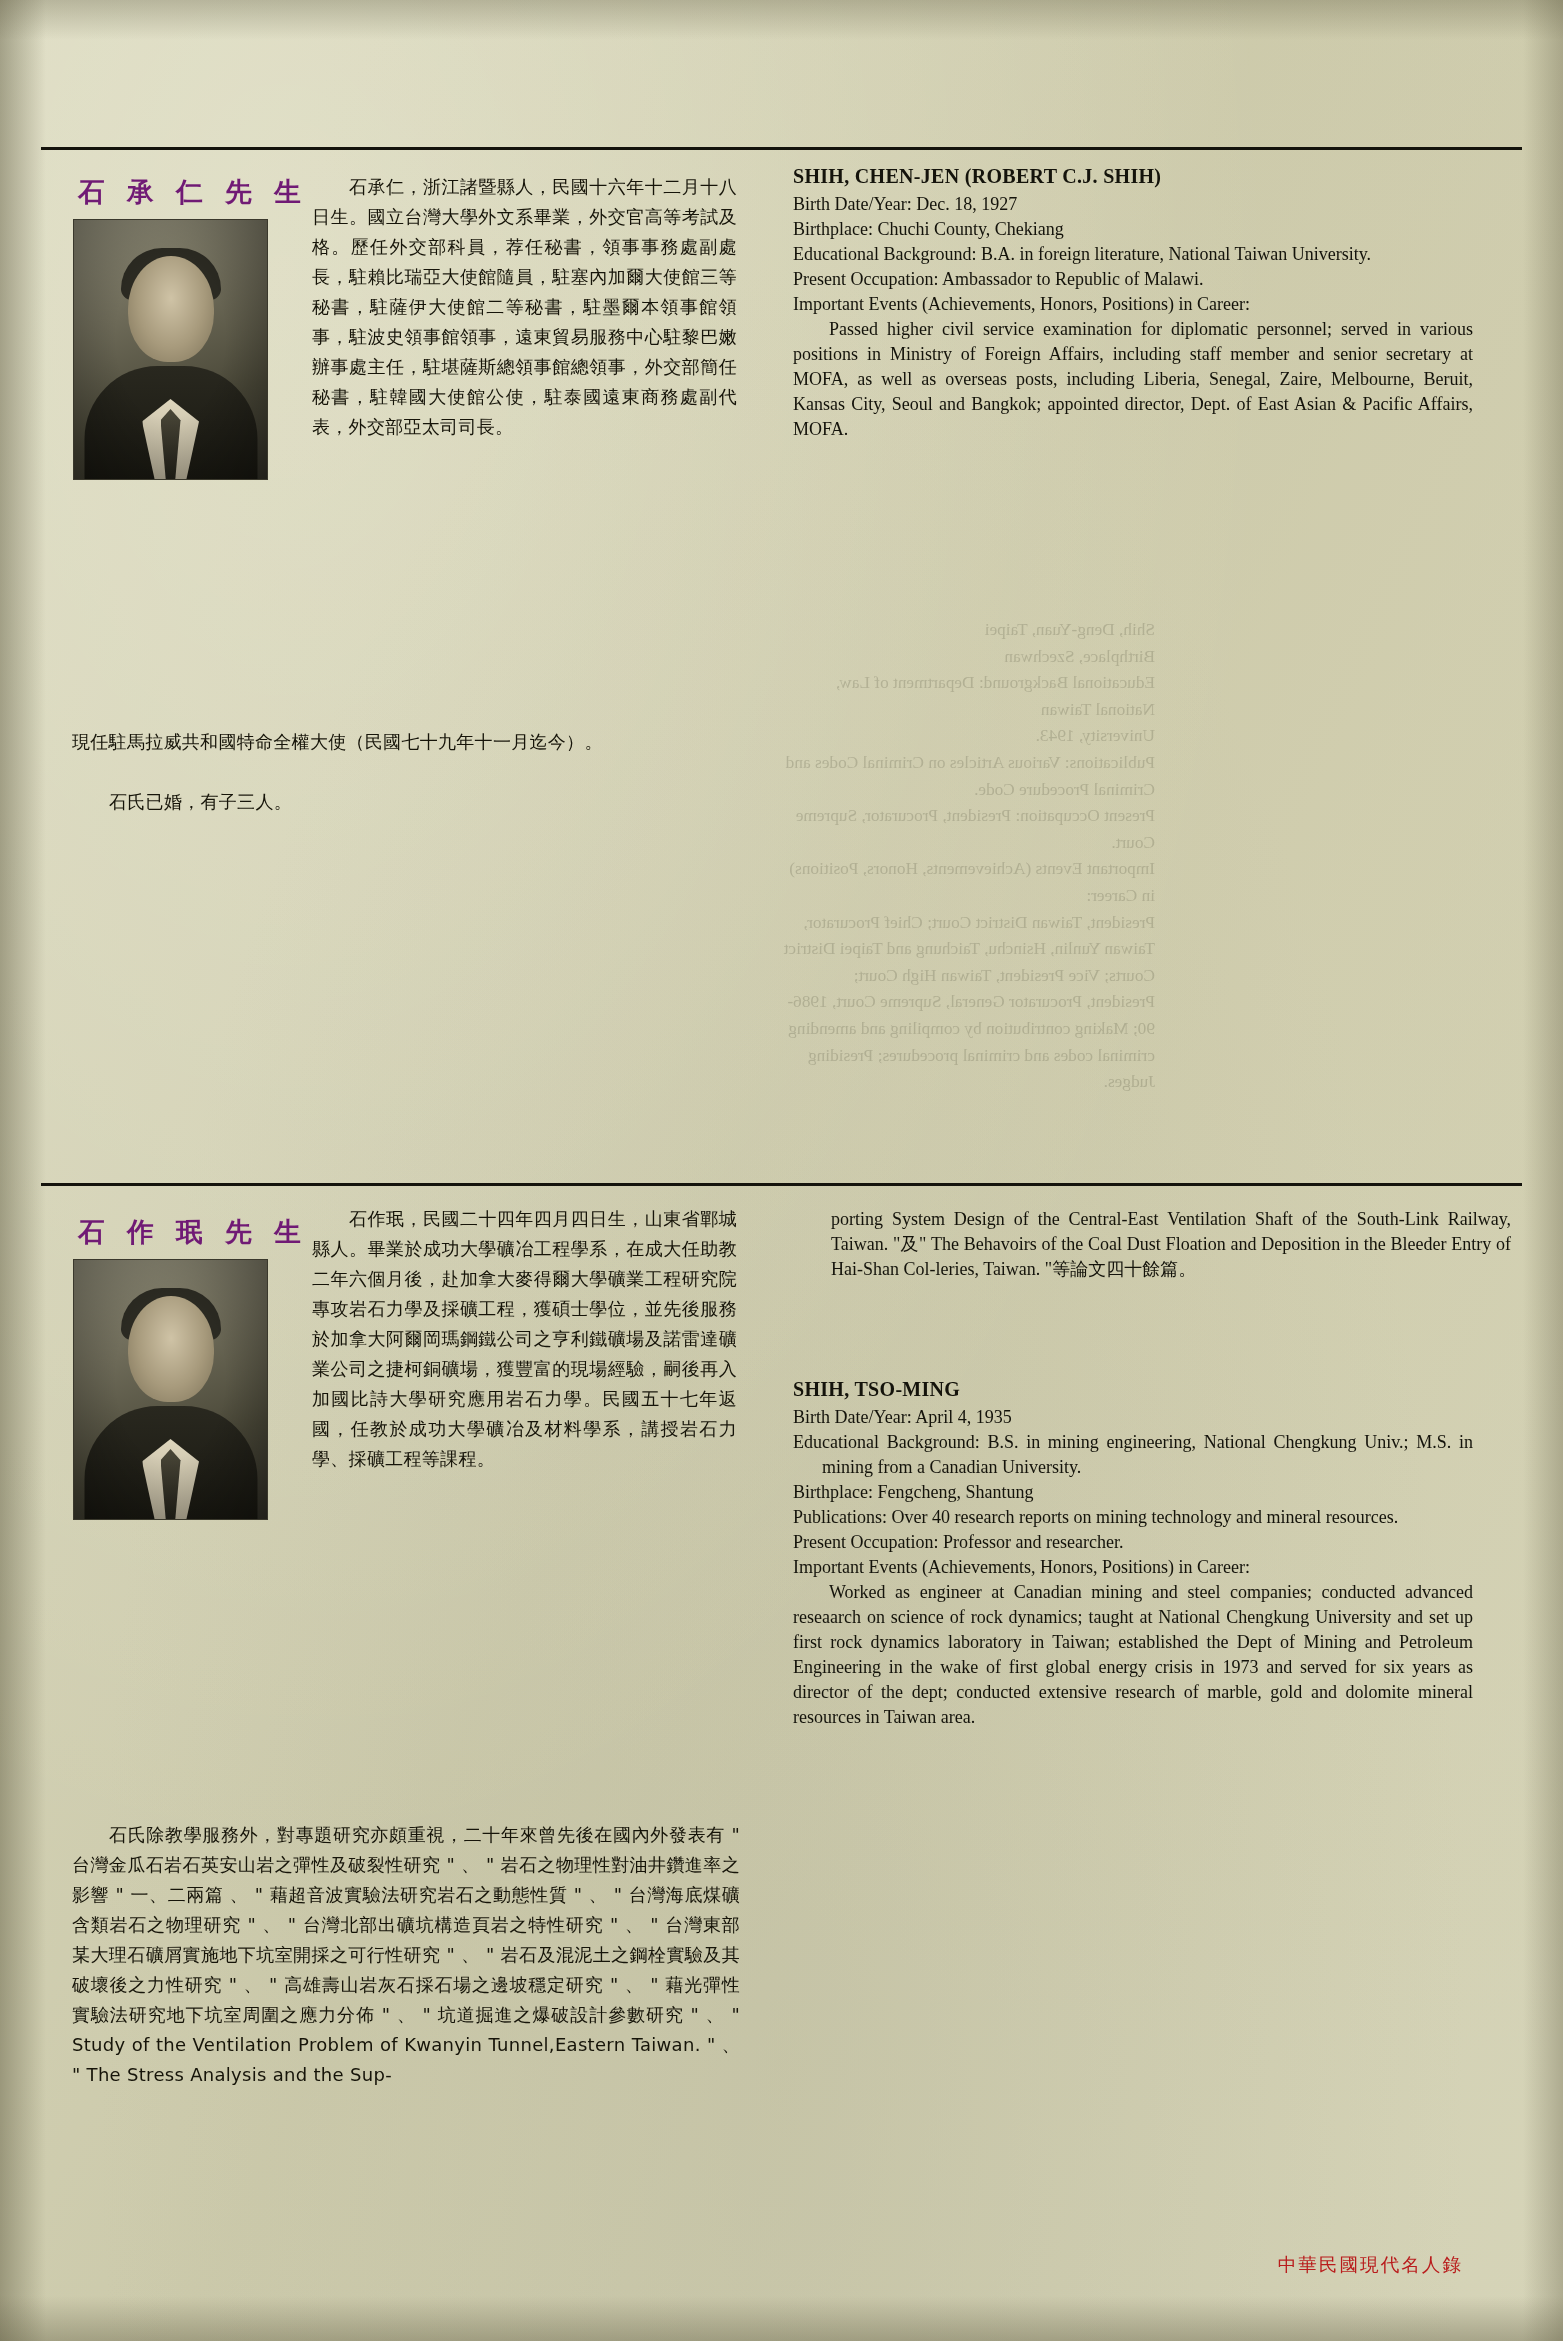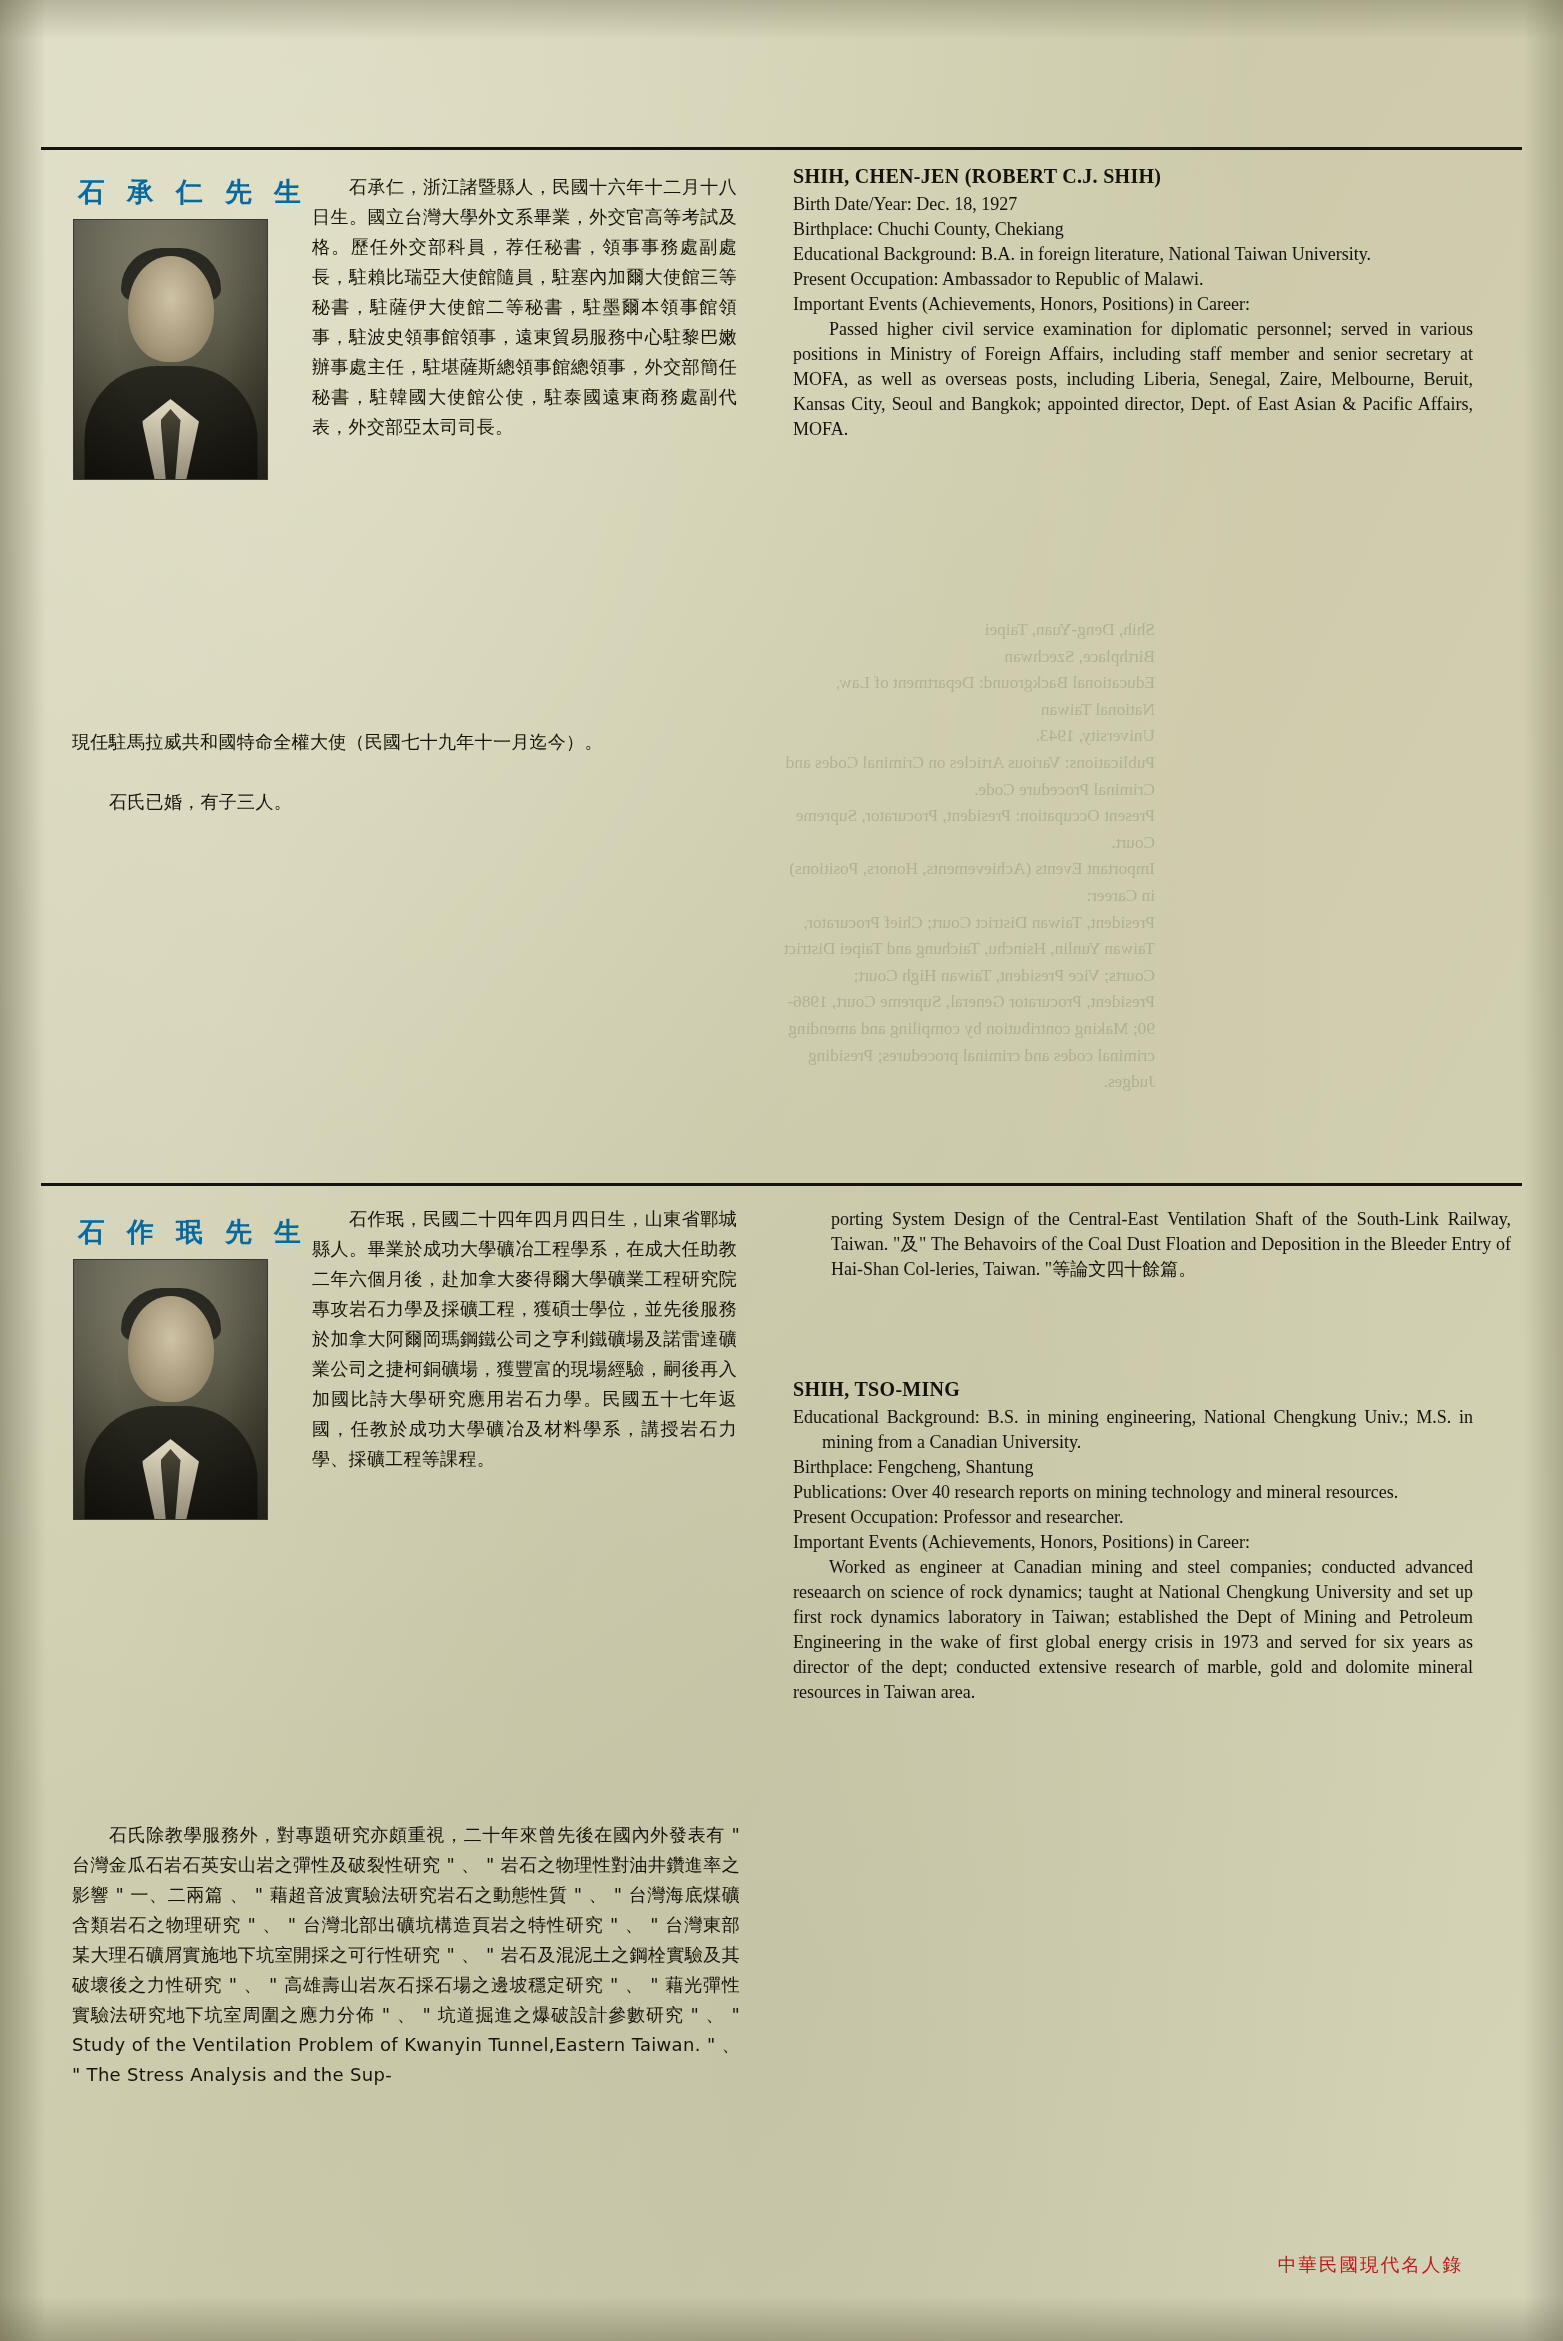--- a/index.html
+++ b/index.html
@@ -88,21 +88,21 @@
 
   
   .entry {
     position: absolute;
   }
   .name-heading {
     font-family: "DejaVu Sans", sans-serif;
     font-weight: bold;
     font-size: 26.6px;
     letter-spacing: 6.6px;
-    color: #0369a1;
+    color: #701a75;
   }
   .portrait {
     width: 193px;
     height: 259px;
     background:
       linear-gradient(160deg, #8f8c78 0%, #6d6a58 35%, #4a4838 70%, #35332a 100%);
     border: 1.3px solid #3a382c;
     position: relative;
     overflow: hidden;
   }
@@ -302,20 +302,21 @@
       <div class="zh" style="position:absolute; left:72px; top:617px; width:668px;">
         <p class="indent">石氏除教學服務外，對專題研究亦頗重視，二十年來曾先後在國內外發表有 " 台灣金瓜石岩石英安山岩之彈性及破裂性研究 " 、 " 岩石之物理性對油井鑽進率之影響 " 一、二兩篇 、 " 藉超音波實驗法研究岩石之動態性質 " 、 " 台灣海底煤礦含類岩石之物理研究 " 、 " 台灣北部出礦坑構造頁岩之特性研究 " 、 " 台灣東部某大理石礦屑實施地下坑室開採之可行性研究 " 、 " 岩石及混泥土之鋼栓實驗及其破壞後之力性研究 " 、 " 高雄壽山岩灰石採石場之邊坡穩定研究 " 、 " 藉光彈性實驗法研究地下坑室周圍之應力分佈 " 、 " 坑道掘進之爆破設計參數研究 " 、 " Study of the Ventilation Problem of Kwanyin Tunnel,Eastern Taiwan. " 、 " The Stress Analysis and the Sup-</p>
       </div>
 
       <div class="en" style="position:absolute; left:831px; top:4px; width:680px;">
         <p>porting System Design of the Central-East Ventilation Shaft of the South-Link Railway, Taiwan. "及" The Behavoirs of the Coal Dust Floation and Deposition in the Bleeder Entry of Hai-Shan Col-leries, Taiwan. "等論文四十餘篇。</p>
       </div>
 
       <div class="en" style="position:absolute; left:793px; top:174px; width:680px;">
         <div class="en-title">SHIH, TSO-MING</div>
+        <p class="hang">Birth Date/Year: April 4, 1935</p>
         <p class="hang">Educational Background: B.S. in mining engineering, National Chengkung Univ.; M.S. in mining from a Canadian University.</p>
         <p class="hang">Birthplace: Fengcheng, Shantung</p>
         <p class="hang">Publications: Over 40 research reports on mining technology and mineral resources.</p>
         <p class="hang">Present Occupation: Professor and researcher.</p>
         <p class="hang">Important Events (Achievements, Honors, Positions) in Career:</p>
         <p class="para-indent">Worked as engineer at Canadian mining and steel companies; conducted advanced reseaarch on science of rock dynamics; taught at National Chengkung University and set up first rock dynamics laboratory in Taiwan; established the Dept of Mining and Petroleum Engineering in the wake of first global energy crisis in 1973 and served for six years as director of the dept; conducted extensive research of marble, gold and dolomite mineral resources in Taiwan area.</p>
       </div>
     </div>
 
     <div class="footer">中華民國現代名人錄</div>

